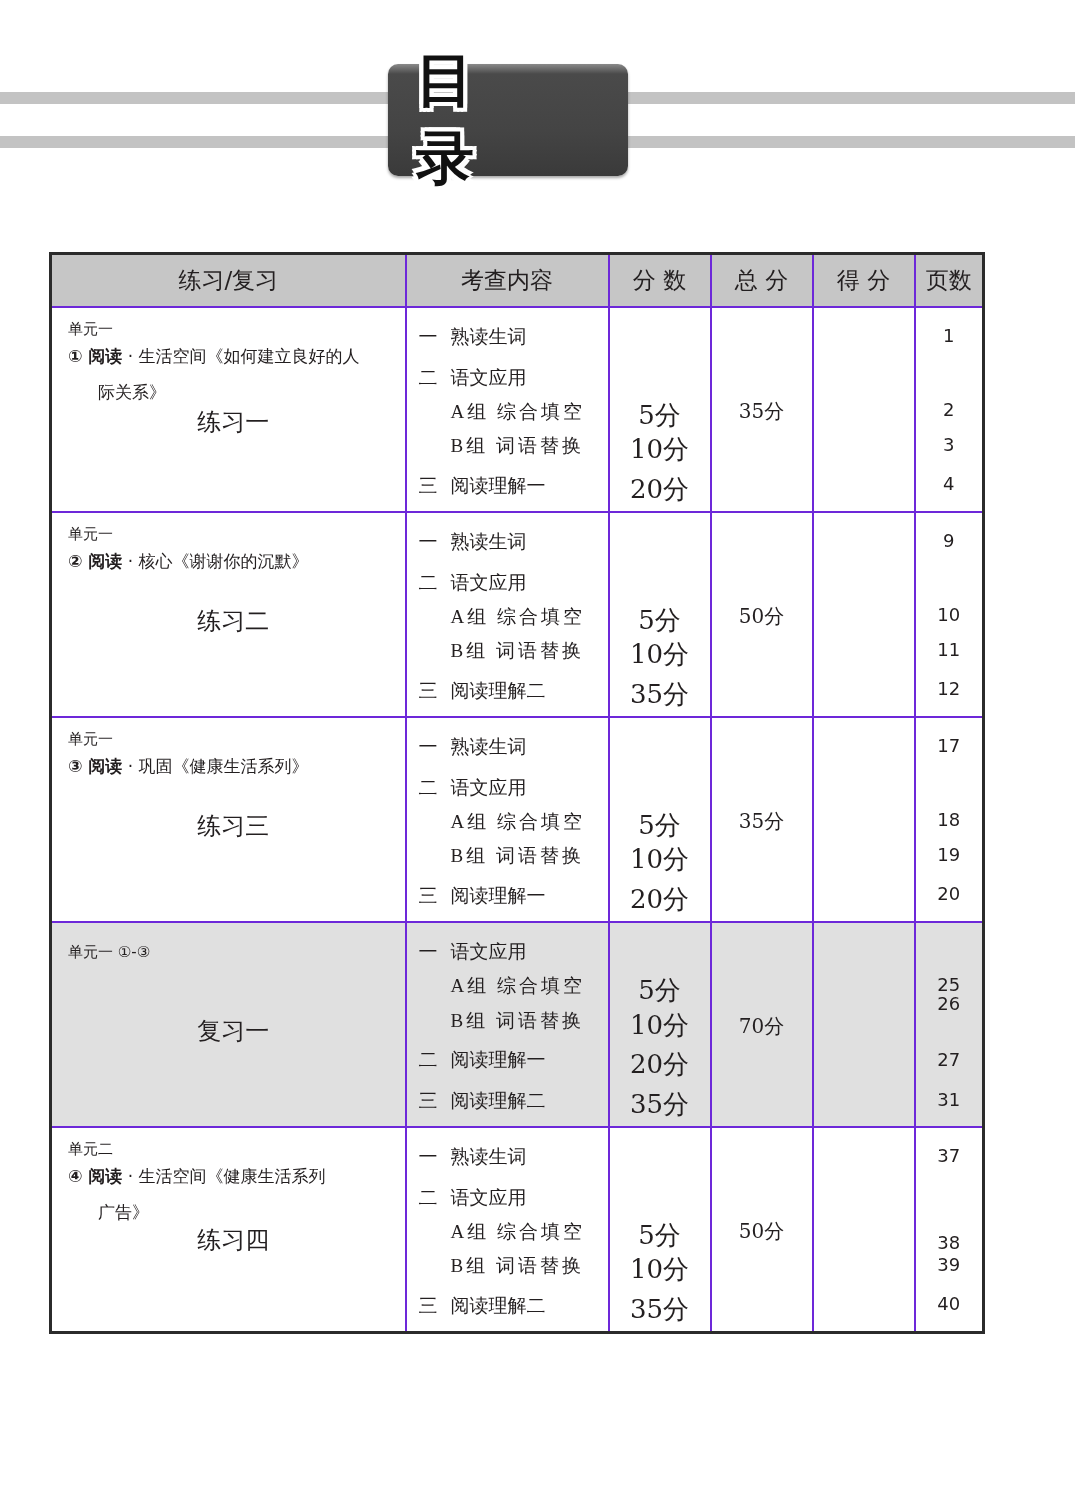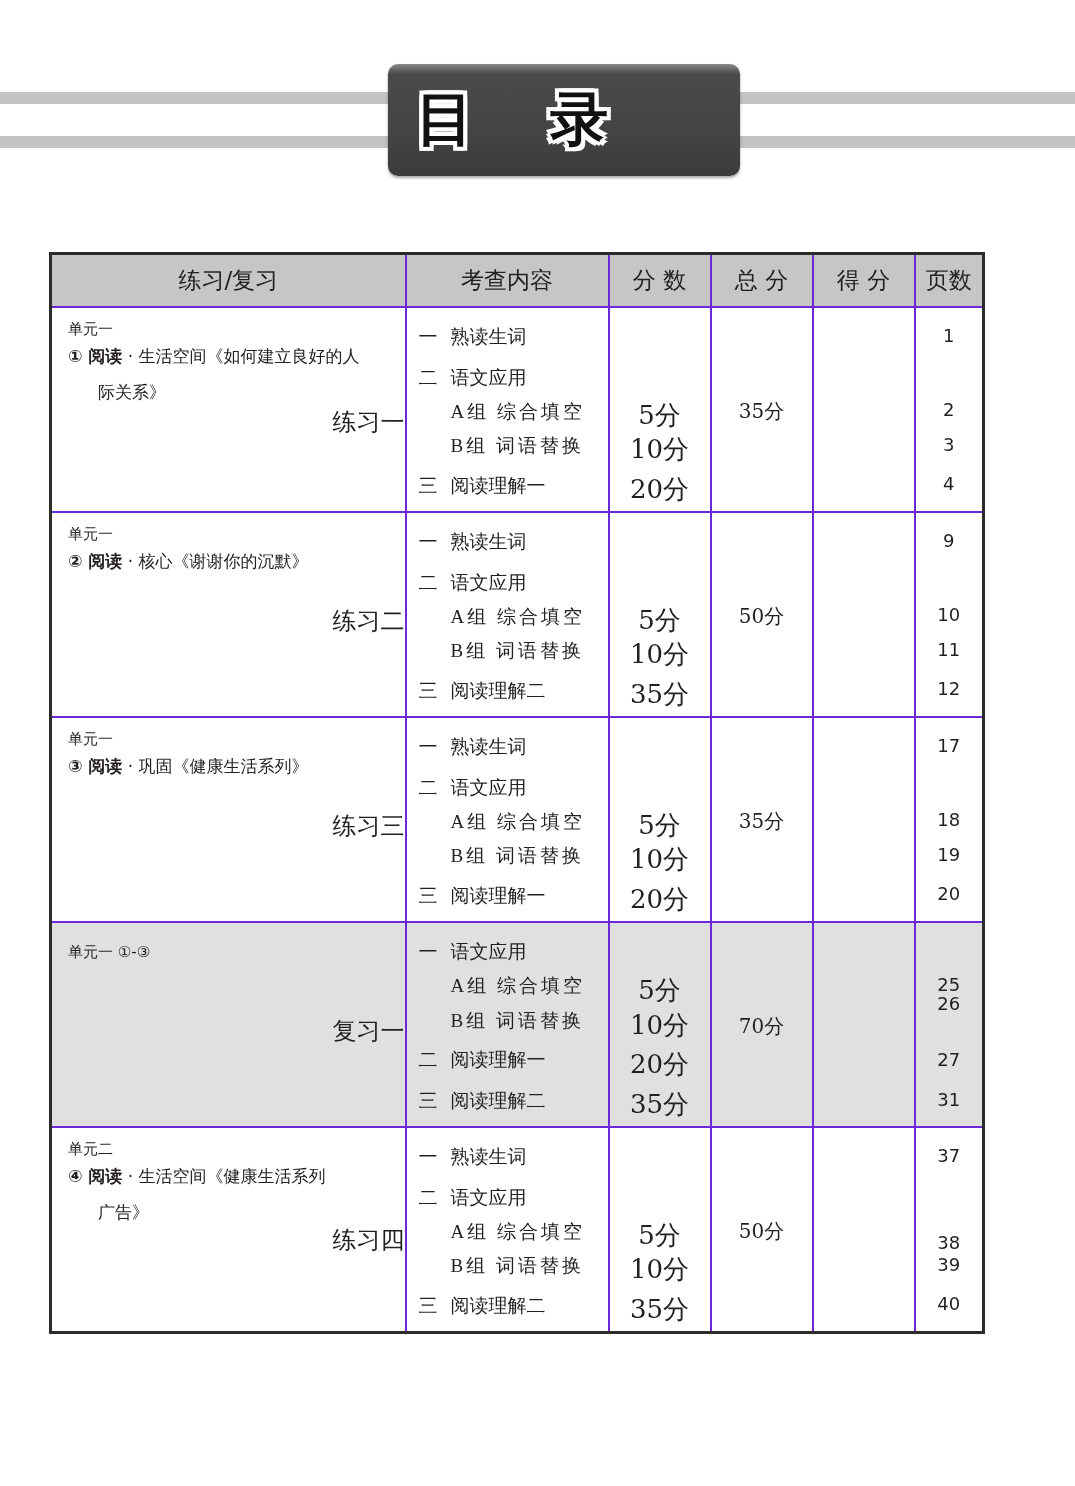--- a/index.html
+++ b/index.html
@@ -4,21 +4,21 @@
 <style>
   html, body { margin: 0; padding: 0; background: #ffffff; }
   body {
     width: 1075px; height: 1486px; position: relative; overflow: hidden;
     font-family: "DejaVu Sans", "Liberation Sans", sans-serif; color: #231f20;
   }
   .band { position: absolute; left: 0; width: 1075px; height: 12px; background: #c3c3c3; }
   .band.top { top: 92px; }
   .band.bot { top: 136px; }
   .title-box {
-    position: absolute; left: 388px; top: 64px; width: 352px; height: 112px;
+    position: absolute; left: 388px; top: 64px; width: 240px; height: 112px;
     background: linear-gradient(#8a8a8a 0px, #4a4a4a 10px, #444 60%, #3a3a3a 100%);
     border-radius: 10px; box-shadow: 0 2px 3px rgba(0,0,0,0.35);
     display: flex; align-items: center; justify-content: flex-start;
   }
   .title-text {
     font-family: "DejaVu Sans", sans-serif; font-weight: bold; font-size: 58px;
     color: #111; letter-spacing: 28px; padding-left: 28px;
     text-shadow: -4px -4px 0 #fff, 4px -4px 0 #fff, -4px 4px 0 #fff, 4px 4px 0 #fff,
                  0 -4px 0 #fff, 0 4px 0 #fff, -4px 0 0 #fff, 4px 0 0 #fff;
   }
@@ -33,21 +33,21 @@
     text-align: center; vertical-align: middle; color: #231f20;
   }
   tr.block td { height: 203px; }
   tr.review td { background: #e0e0e0; margin-top: 24px; }
   .lesson { position: relative; height: 203px; }
   .unit { position: absolute; left: 16px; top: 12px; font-size: 15px; }
   .reading { position: absolute; left: 16px; top: 36px; width: 330px; font-size: 17px; line-height: 24px; }
   .reading b { font-weight: bold; }
   .reading .serif { font-family: "DejaVu Serif", serif; }
   .reading .wrap { display: block; text-align: left; padding-left: 30px; margin-top: 12px; }
-  .ex-name { position: absolute; left: 0; width: 100%; text-align: right; font-size: 24px; padding-left: 10px; box-sizing: border-box; }
+  .ex-name { position: absolute; left: 0; width: 100%; text-align: center; font-size: 24px; padding-left: 10px; box-sizing: border-box; }
   .stack { position: relative; height: 203px; }
   .line { position: absolute; font-size: 19px; white-space: nowrap; }
   .content .line .num { display: inline-block; width: 32px; }
   .sub { font-family: Liberation Serif, serif; letter-spacing: 3px; }
   .score { width: 100%; text-align: center; font-family: "DejaVu Serif", serif; font-size: 26px; }
   .page { width: 100%; text-align: center; font-size: 18px; }
   .total { position: absolute; width: 100%; text-align: center; font-family: "DejaVu Serif", serif; font-size: 20px; }
 </style>
 </head>
 <body>

